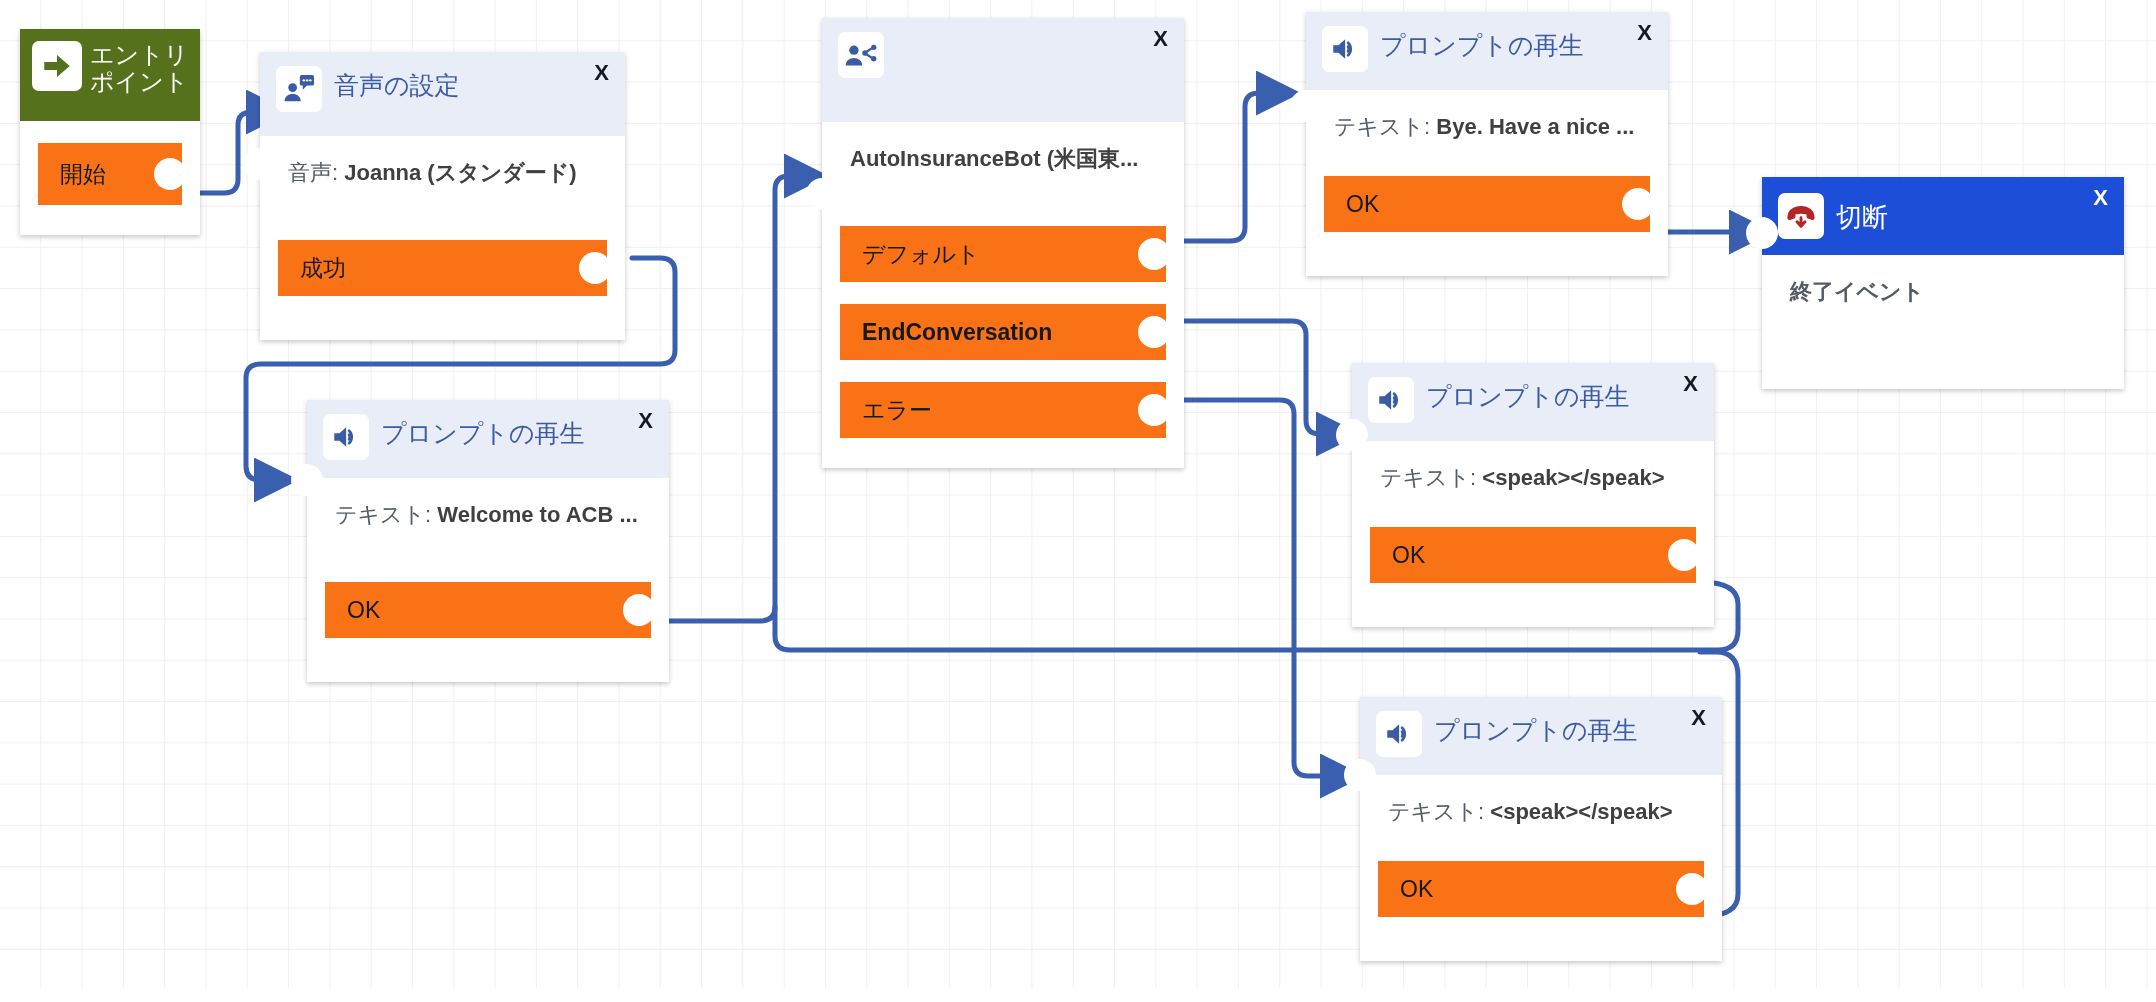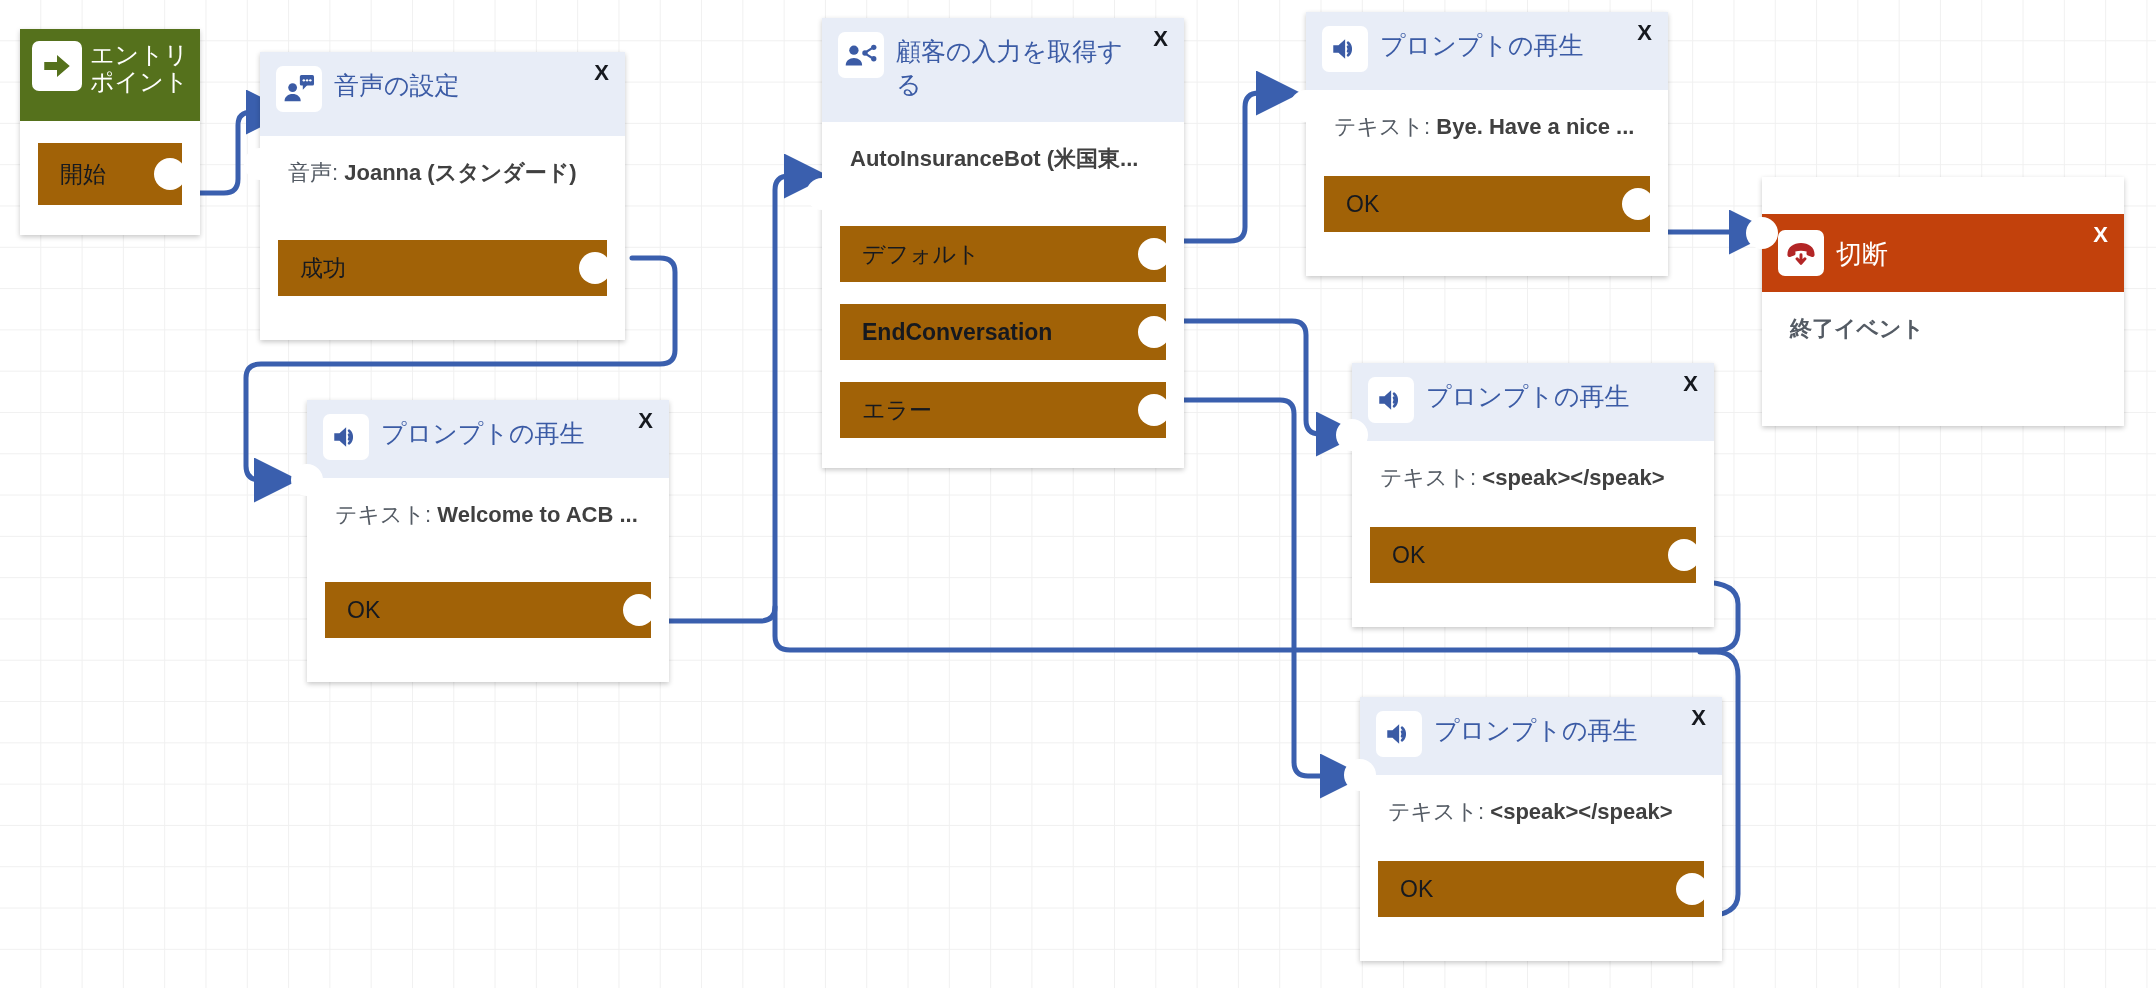--- a/index.html
+++ b/index.html
@@ -34,21 +34,21 @@
   }
   .node-header {
     position: relative;
     background: #e8edf7;
     display: flex;
     align-items: flex-start;
     padding: 14px 14px 12px 16px;
     min-height: 84px;
   }
   .node-header.green { background: #55711c; min-height: 92px; padding: 12px 10px 10px 12px; }
-  .node-header.dark  { background: #c2410c; min-height: 78px; align-items: center; padding: 12px 14px 12px 16px; margin-top: 37px; }
+  .node-header.dark  { background: #1d4ed8; min-height: 78px; align-items: center; padding: 12px 14px 12px 16px; }
 
   .icon-box {
     width: 46px; height: 46px;
     background: #ffffff;
     border-radius: 7px;
     flex: 0 0 46px;
     display: flex; align-items: center; justify-content: center;
     margin-right: 12px;
     overflow: hidden;
   }
@@ -93,21 +93,21 @@
   }
   .node-subtitle b { color: #404040; font-weight: bold; }
   .node-subtitle.plain { font-weight: 700; color: #545b64; }
 
   .spacer { height: 34px; }
   .spacer-sm { height: 22px; }
   .spacer-lg { height: 52px; }
 
   .branch {
     position: relative;
-    background: #a16207;
+    background: #f97316;
     height: 56px;
     margin: 0 18px 0 18px;
     display: flex;
     align-items: center;
     padding-left: 22px;
     font-size: 23px;
     color: #16191f;
   }
   .branch.bold { font-weight: bold; }
   .branch + .branch { margin-top: 22px; }
@@ -247,21 +247,20 @@
       <div class="icon-box">
         <svg class="gi" width="34" height="34" viewBox="0 0 24 24">
           <circle cx="7" cy="8.6" r="3.3" fill="#3b5ba5"></circle>
           <path d="M1.2 19.4c0-3.3 2.6-5.3 5.8-5.3s5.8 2 5.8 5.3z" fill="#3b5ba5"></path>
           <circle cx="21" cy="6.6" r="1.9" fill="#3b5ba5"></circle>
           <circle cx="21" cy="14.6" r="1.9" fill="#3b5ba5"></circle>
           <circle cx="14.8" cy="10.6" r="1.9" fill="#3b5ba5"></circle>
           <path d="M15.6 9.9 L19.6 7.3 M15.6 11.4 L19.6 13.9" stroke="#3b5ba5" stroke-width="1.6"></path>
         </svg>
       </div>
-      <div class="node-title">顧客の入力を取得する</div>
       <div class="close-x">X</div>
     </div>
     <div class="node-body">
       <div class="node-subtitle" style="font-weight:bold;color:#41474e;">
         <b>AutoInsuranceBot (米国東...</b>
       </div>
       <div class="spacer-lg"></div>
       <div class="branch">
         <span>デフォルト</span>
         <span class="branch-port"></span>

